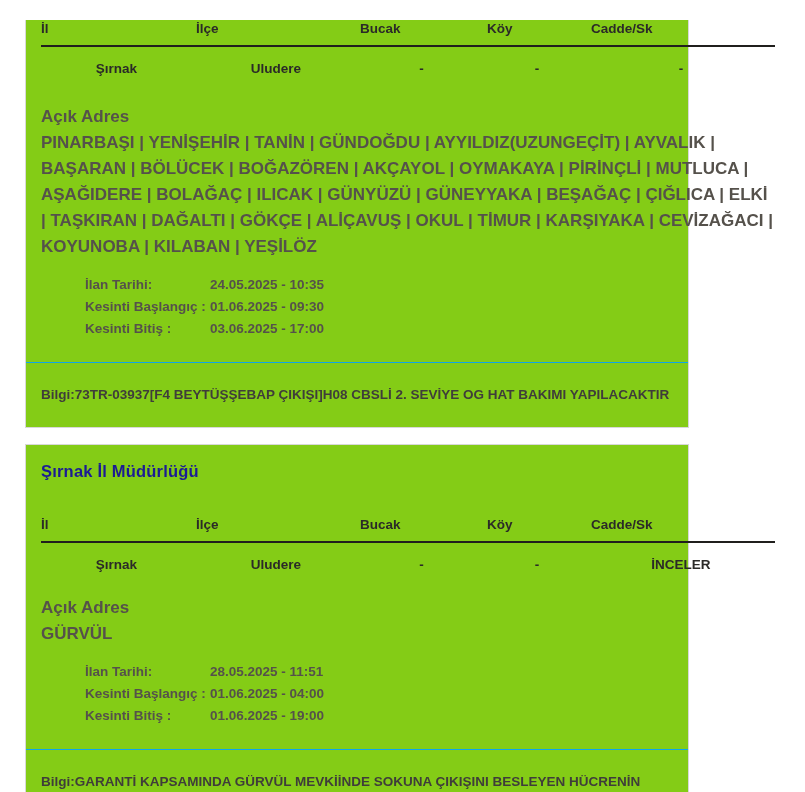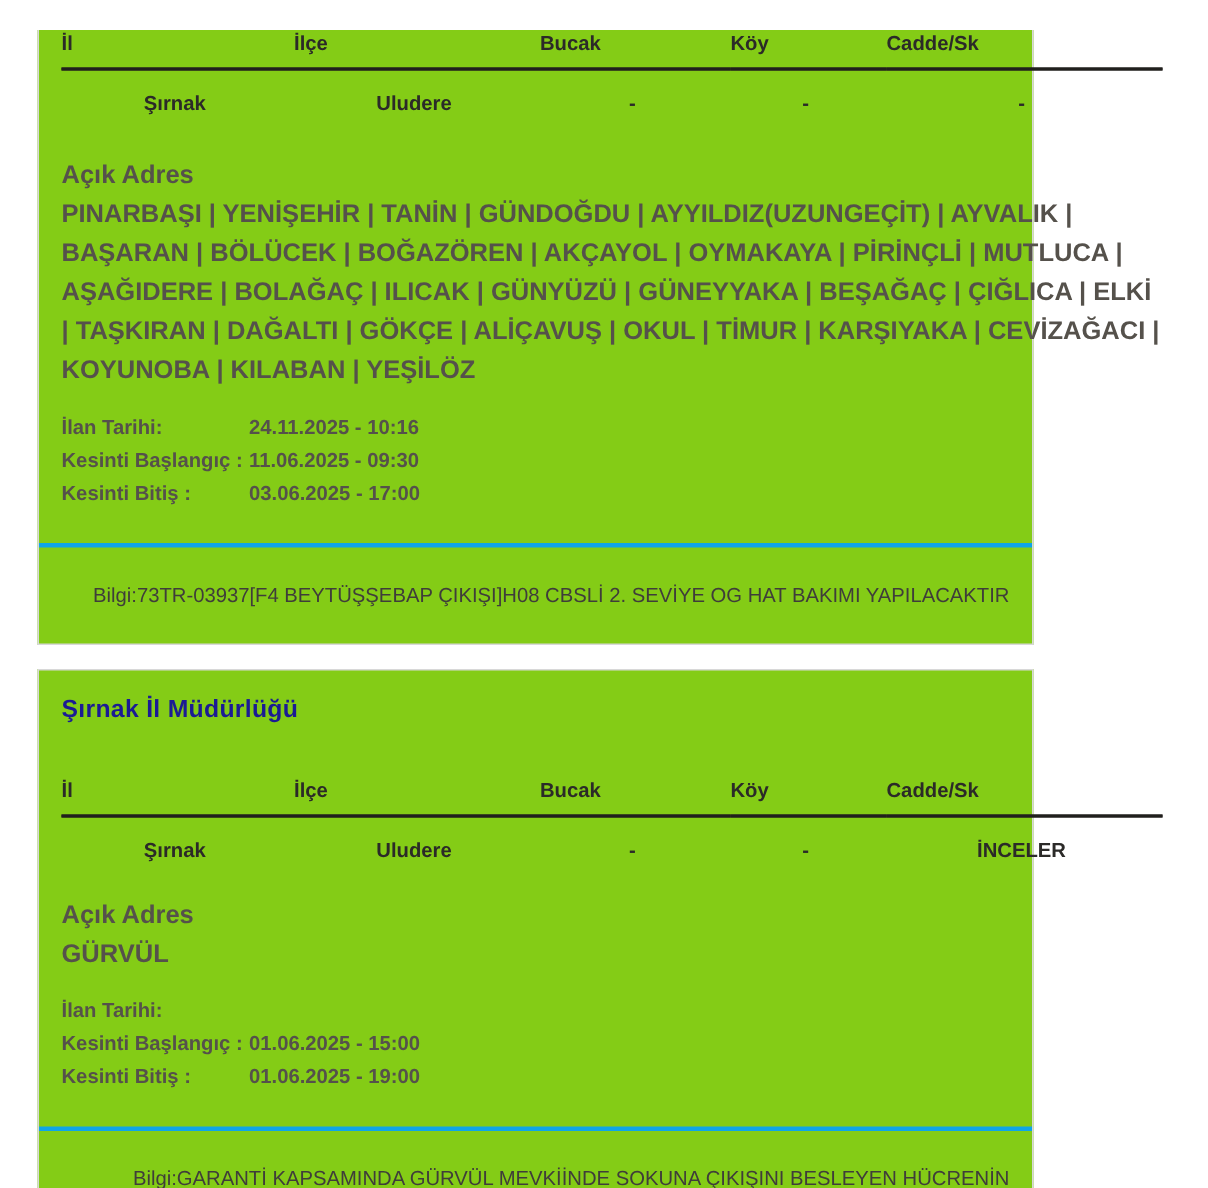--- a/index.html
+++ b/index.html
@@ -71,34 +71,34 @@
   }
   .card.second .adres { margin-top: 20px; }
   .adres-label { font-weight: 700; }
 
   .dates {
     margin-top: 14px;
     font-size: 13.5px;
     font-weight: 700;
     color: #55514b;
     line-height: 22px;
+    margin-left: 44px;
   }
   .dates .date-row { display: flex; }
   .dates .date-label { width: 125px; flex: 0 0 125px; }
   .dates .date-value { flex: 1; }
 
   .bilgi {
     margin: 22px -15px 0 -15px;
     padding: 19px 15px 0 15px;
-    border-top: 3px solid #0ea5e9;
-    font-size: 13.5px;
-    font-weight: 400;
+    border-top: 1px solid #0ea5e9;
+    font-size: 13.5px;
+    font-weight: 700;
     color: #3f3d3a;
     line-height: 25px;
-    text-align: right;
   }
 </style>
 </head>
 <body>
 
 <div class="page">
 
   <section class="card first">
     <table class="loc-table">
       <colgroup>
@@ -129,25 +129,25 @@
     </table>
 
     <div class="adres">
       <div class="adres-label">Açık Adres</div>
       <div class="adres-value">PINARBAŞI | YENİŞEHİR | TANİN | GÜNDOĞDU | AYYILDIZ(UZUNGEÇİT) | AYVALIK | BAŞARAN | BÖLÜCEK | BOĞAZÖREN | AKÇAYOL | OYMAKAYA | PİRİNÇLİ | MUTLUCA | AŞAĞIDERE | BOLAĞAÇ | ILICAK | GÜNYÜZÜ | GÜNEYYAKA | BEŞAĞAÇ | ÇIĞLICA | ELKİ | TAŞKIRAN | DAĞALTI | GÖKÇE | ALİÇAVUŞ | OKUL | TİMUR | KARŞIYAKA | CEVİZAĞACI | KOYUNOBA | KILABAN | YEŞİLÖZ</div>
     </div>
 
     <div class="dates">
       <div class="date-row">
         <span class="date-label">İlan Tarihi:</span>
-        <span class="date-value">24.11.2025 - 10:16</span>
+        <span class="date-value">24.05.2025 - 10:35</span>
       </div>
       <div class="date-row">
         <span class="date-label">Kesinti Başlangıç :</span>
-        <span class="date-value">11.06.2025 - 09:30</span>
+        <span class="date-value">01.06.2025 - 09:30</span>
       </div>
       <div class="date-row">
         <span class="date-label">Kesinti Bitiş :</span>
         <span class="date-value">03.06.2025 - 17:00</span>
       </div>
     </div>
 
     <div class="bilgi">Bilgi:73TR-03937[F4 BEYTÜŞŞEBAP ÇIKIŞI]H08 CBSLİ 2. SEVİYE OG HAT BAKIMI YAPILACAKTIR</div>
   </section>
 
@@ -183,24 +183,25 @@
     </table>
 
     <div class="adres">
       <div class="adres-label">Açık Adres</div>
       <div class="adres-value">GÜRVÜL</div>
     </div>
 
     <div class="dates">
       <div class="date-row">
         <span class="date-label">İlan Tarihi:</span>
+        <span class="date-value">28.05.2025 - 11:51</span>
       </div>
       <div class="date-row">
         <span class="date-label">Kesinti Başlangıç :</span>
-        <span class="date-value">01.06.2025 - 15:00</span>
+        <span class="date-value">01.06.2025 - 04:00</span>
       </div>
       <div class="date-row">
         <span class="date-label">Kesinti Bitiş :</span>
         <span class="date-value">01.06.2025 - 19:00</span>
       </div>
     </div>
 
     <div class="bilgi">Bilgi:GARANTİ KAPSAMINDA GÜRVÜL MEVKİİNDE SOKUNA ÇIKIŞINI BESLEYEN HÜCRENİN KESİCİ DEĞİŞİMİ OLACAĞINDAN DOLAYI BELİRTİLEN TARİH VE SAATLERDE ELEKTİRİK KESİNTİSİ YAŞANACAKTIR.</div>
   </section>
 

